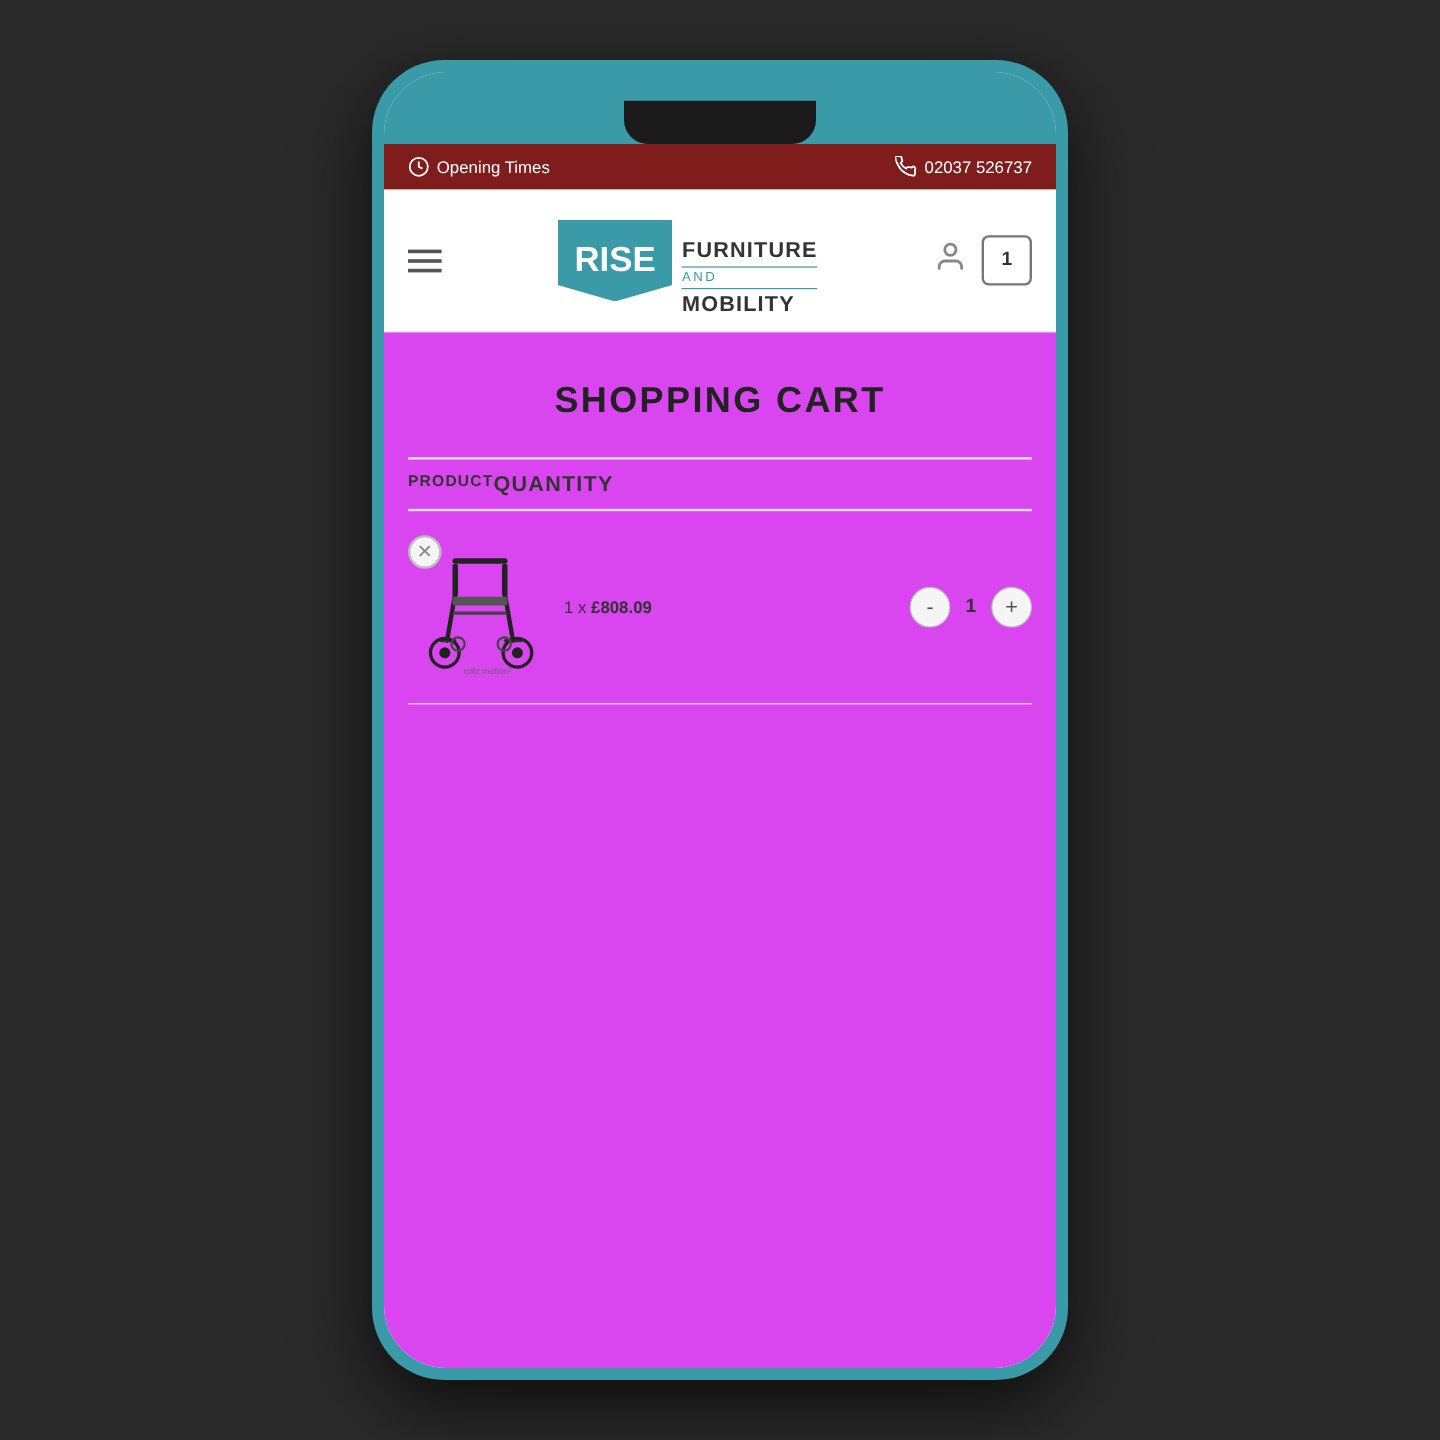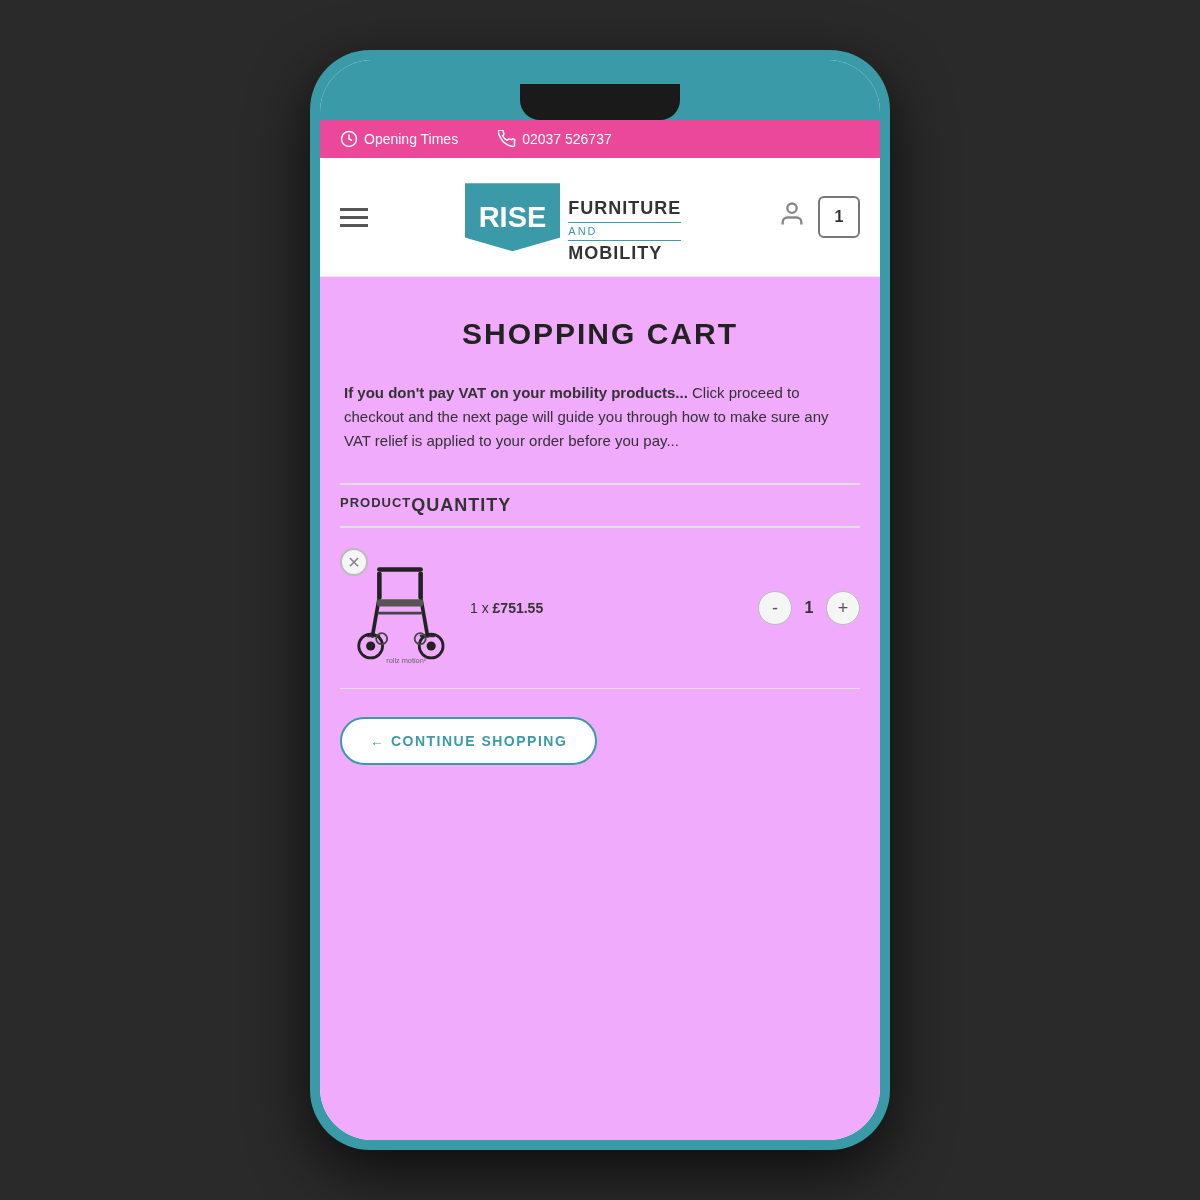--- a/index.html
+++ b/index.html
@@ -45,26 +45,26 @@
 
     .notch {
       width: 160px;
       height: 36px;
       background: #1a1a1a;
       border-radius: 0 0 20px 20px;
       margin-bottom: 0;
     }
 
     .top-bar {
-      background: #ec4899;
+      background: #7f1d1d;
       padding: 10px 20px;
       display: flex;
       align-items: center;
-      justify-content: flex-start;
-      gap: 40px;
+      justify-content: space-between;
+      gap: 28px;
       flex-shrink: 0;
     }
 
     .top-bar-item {
       display: flex;
       align-items: center;
       gap: 6px;
       color: #fff;
       font-size: 14px;
     }
@@ -171,21 +171,21 @@
 
     .user-icon {
       color: #777;
       font-size: 26px;
     }
 
     .page-content {
       flex: 1;
       overflow-y: auto;
       padding: 0 20px 48px;
-      background: #f0abfc;
+      background: #d946ef;
     }
 
     .page-title {
       text-align: center;
       font-size: 30px;
       font-weight: bold;
       color: #222;
       letter-spacing: 2px;
       padding: 40px 0 30px;
     }
@@ -394,23 +394,20 @@
         <div class="cart-btn">
           <span class="cart-count">1</span>
         </div>
       </div>
     </div>
 
     <div class="page-content">
 
       <h1 class="page-title">SHOPPING CART</h1>
 
-      <div class="vat-notice">
-        <strong>If you don't pay VAT on your mobility products...</strong><span> Click proceed to checkout and the next page will guide you through how to make sure any VAT relief is applied to your order before you pay...</span>
-      </div>
 
       <div class="cart-table-header">
         <span class="col-product">PRODUCT</span>
         <span class="col-quantity">QUANTITY</span>
       </div>
 
       <div class="cart-item">
         <div class="remove-btn">✕</div>
 
         <div class="product-image-area">
@@ -444,28 +441,27 @@
             <circle cx="25" cy="88" r="6" stroke="#444" stroke-width="2" fill="none"></circle>
             <circle cx="67" cy="88" r="6" stroke="#444" stroke-width="2" fill="none"></circle>
 
             <text x="30" y="115" font-size="8" fill="#666" font-family="Arial">rollz motion²</text>
           </svg>
         </div>
 
         <div class="product-info">
           <div class="product-price">
             <span>1 x</span>
-            <strong>£751.55</strong>
+            <strong>£808.09</strong>
           </div>
         </div>
 
         <div class="quantity-control">
           <button class="qty-btn">-</button>
           <span class="qty-value">1</span>
           <button class="qty-btn">+</button>
         </div>
       </div>
 
-      <a class="continue-btn" href="#">← CONTINUE SHOPPING</a>
 
     </div>
   </div>
 </div>
 
 </body></html>

